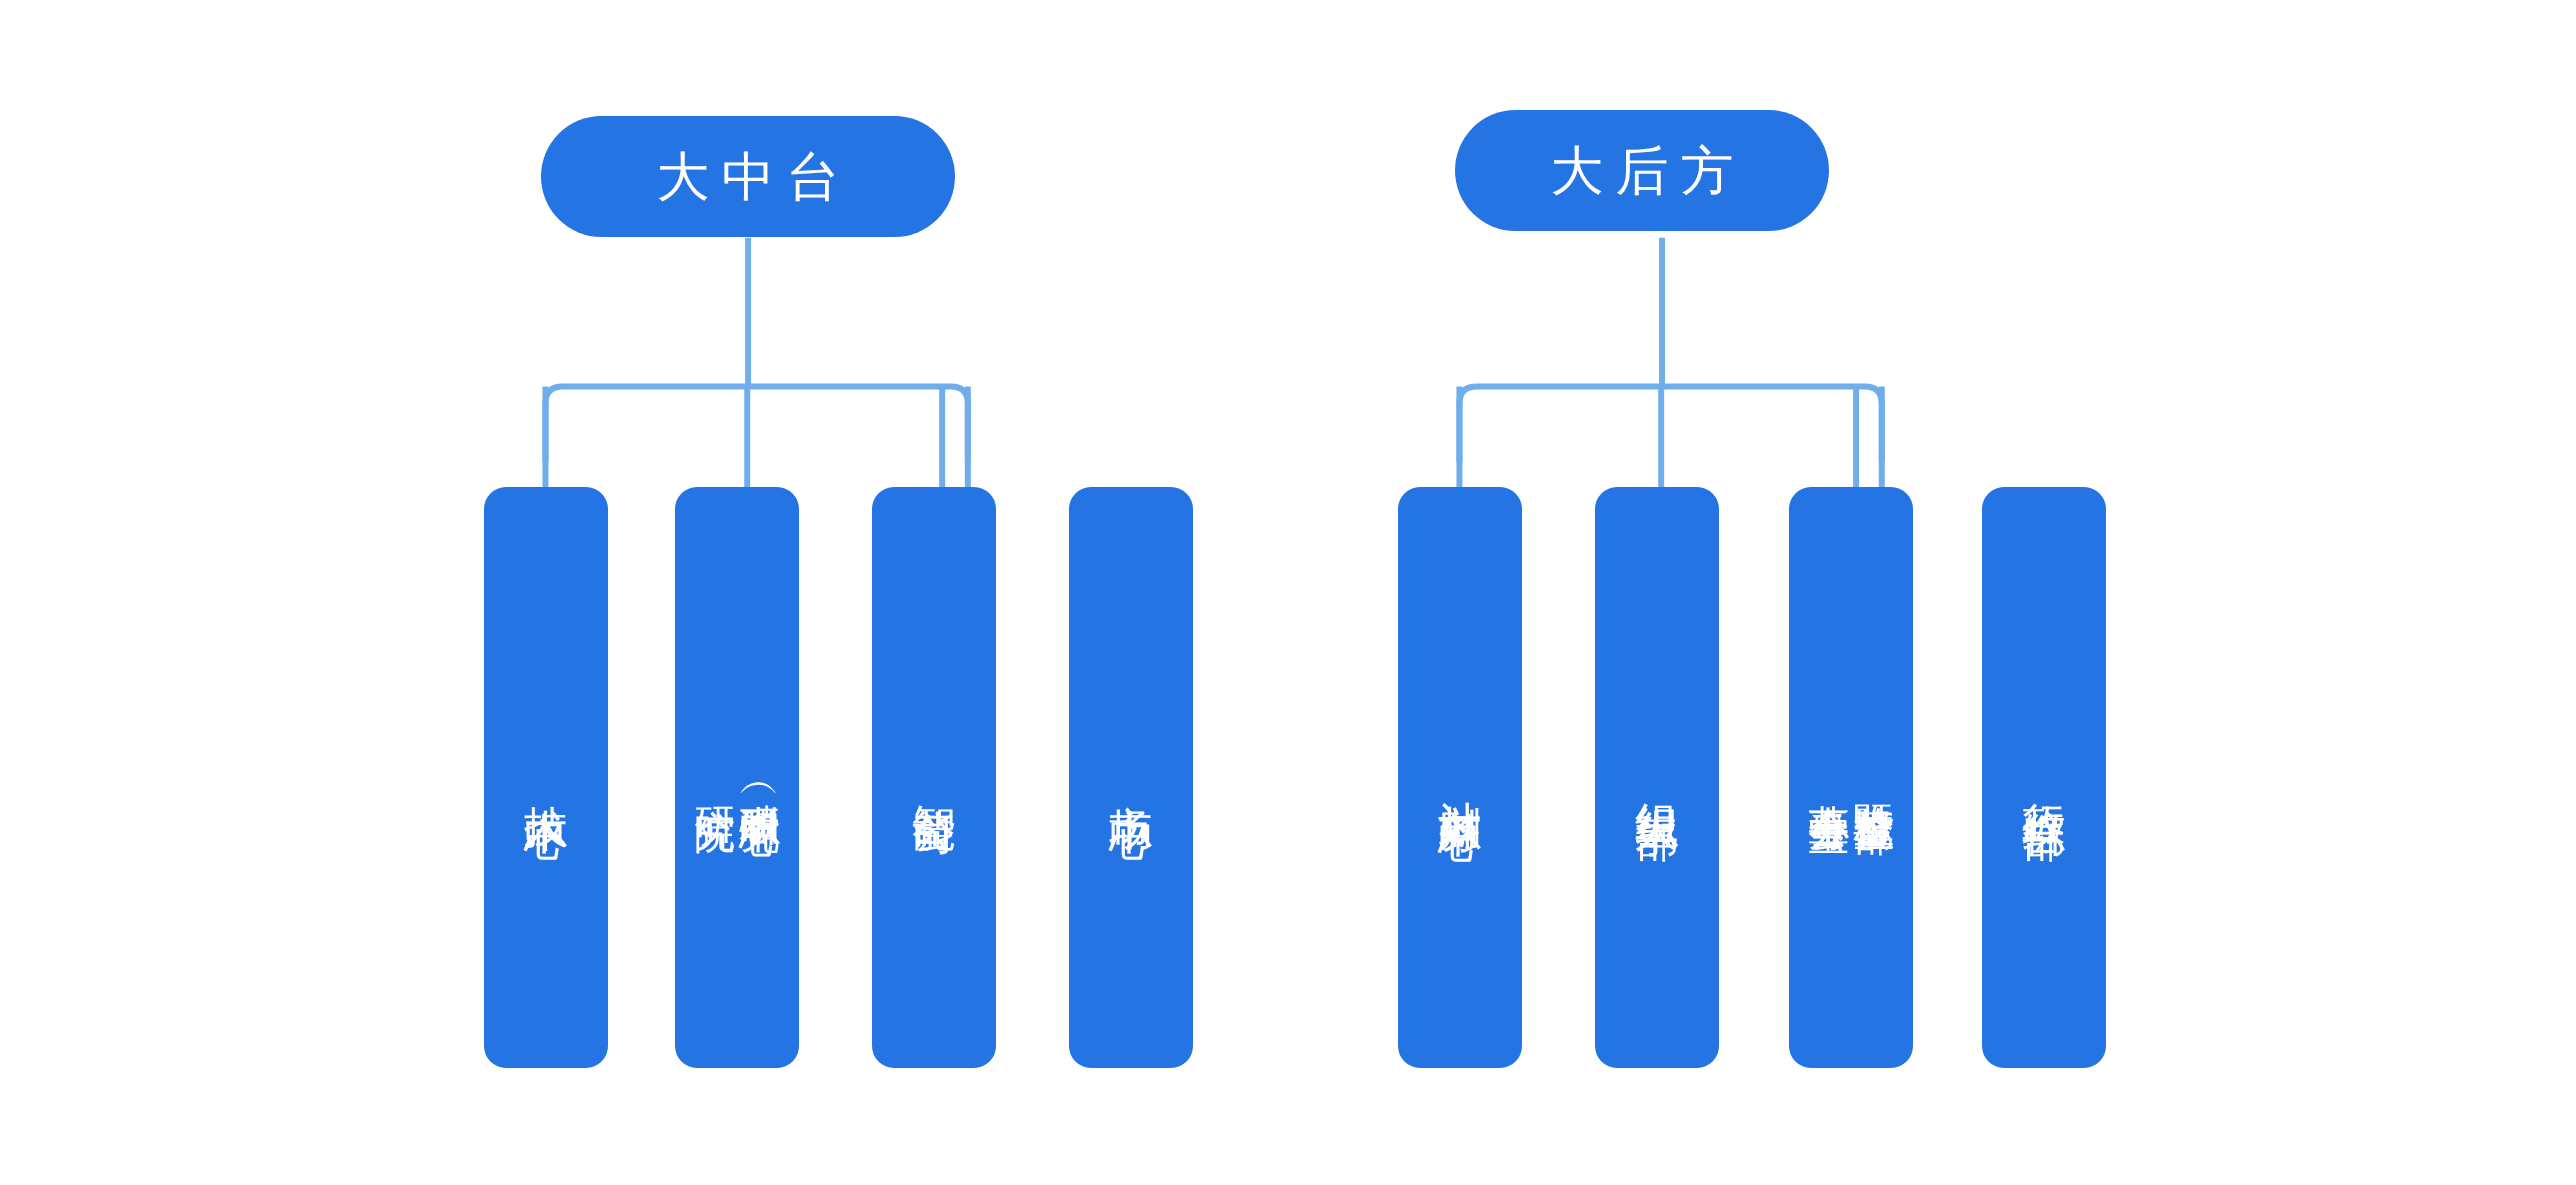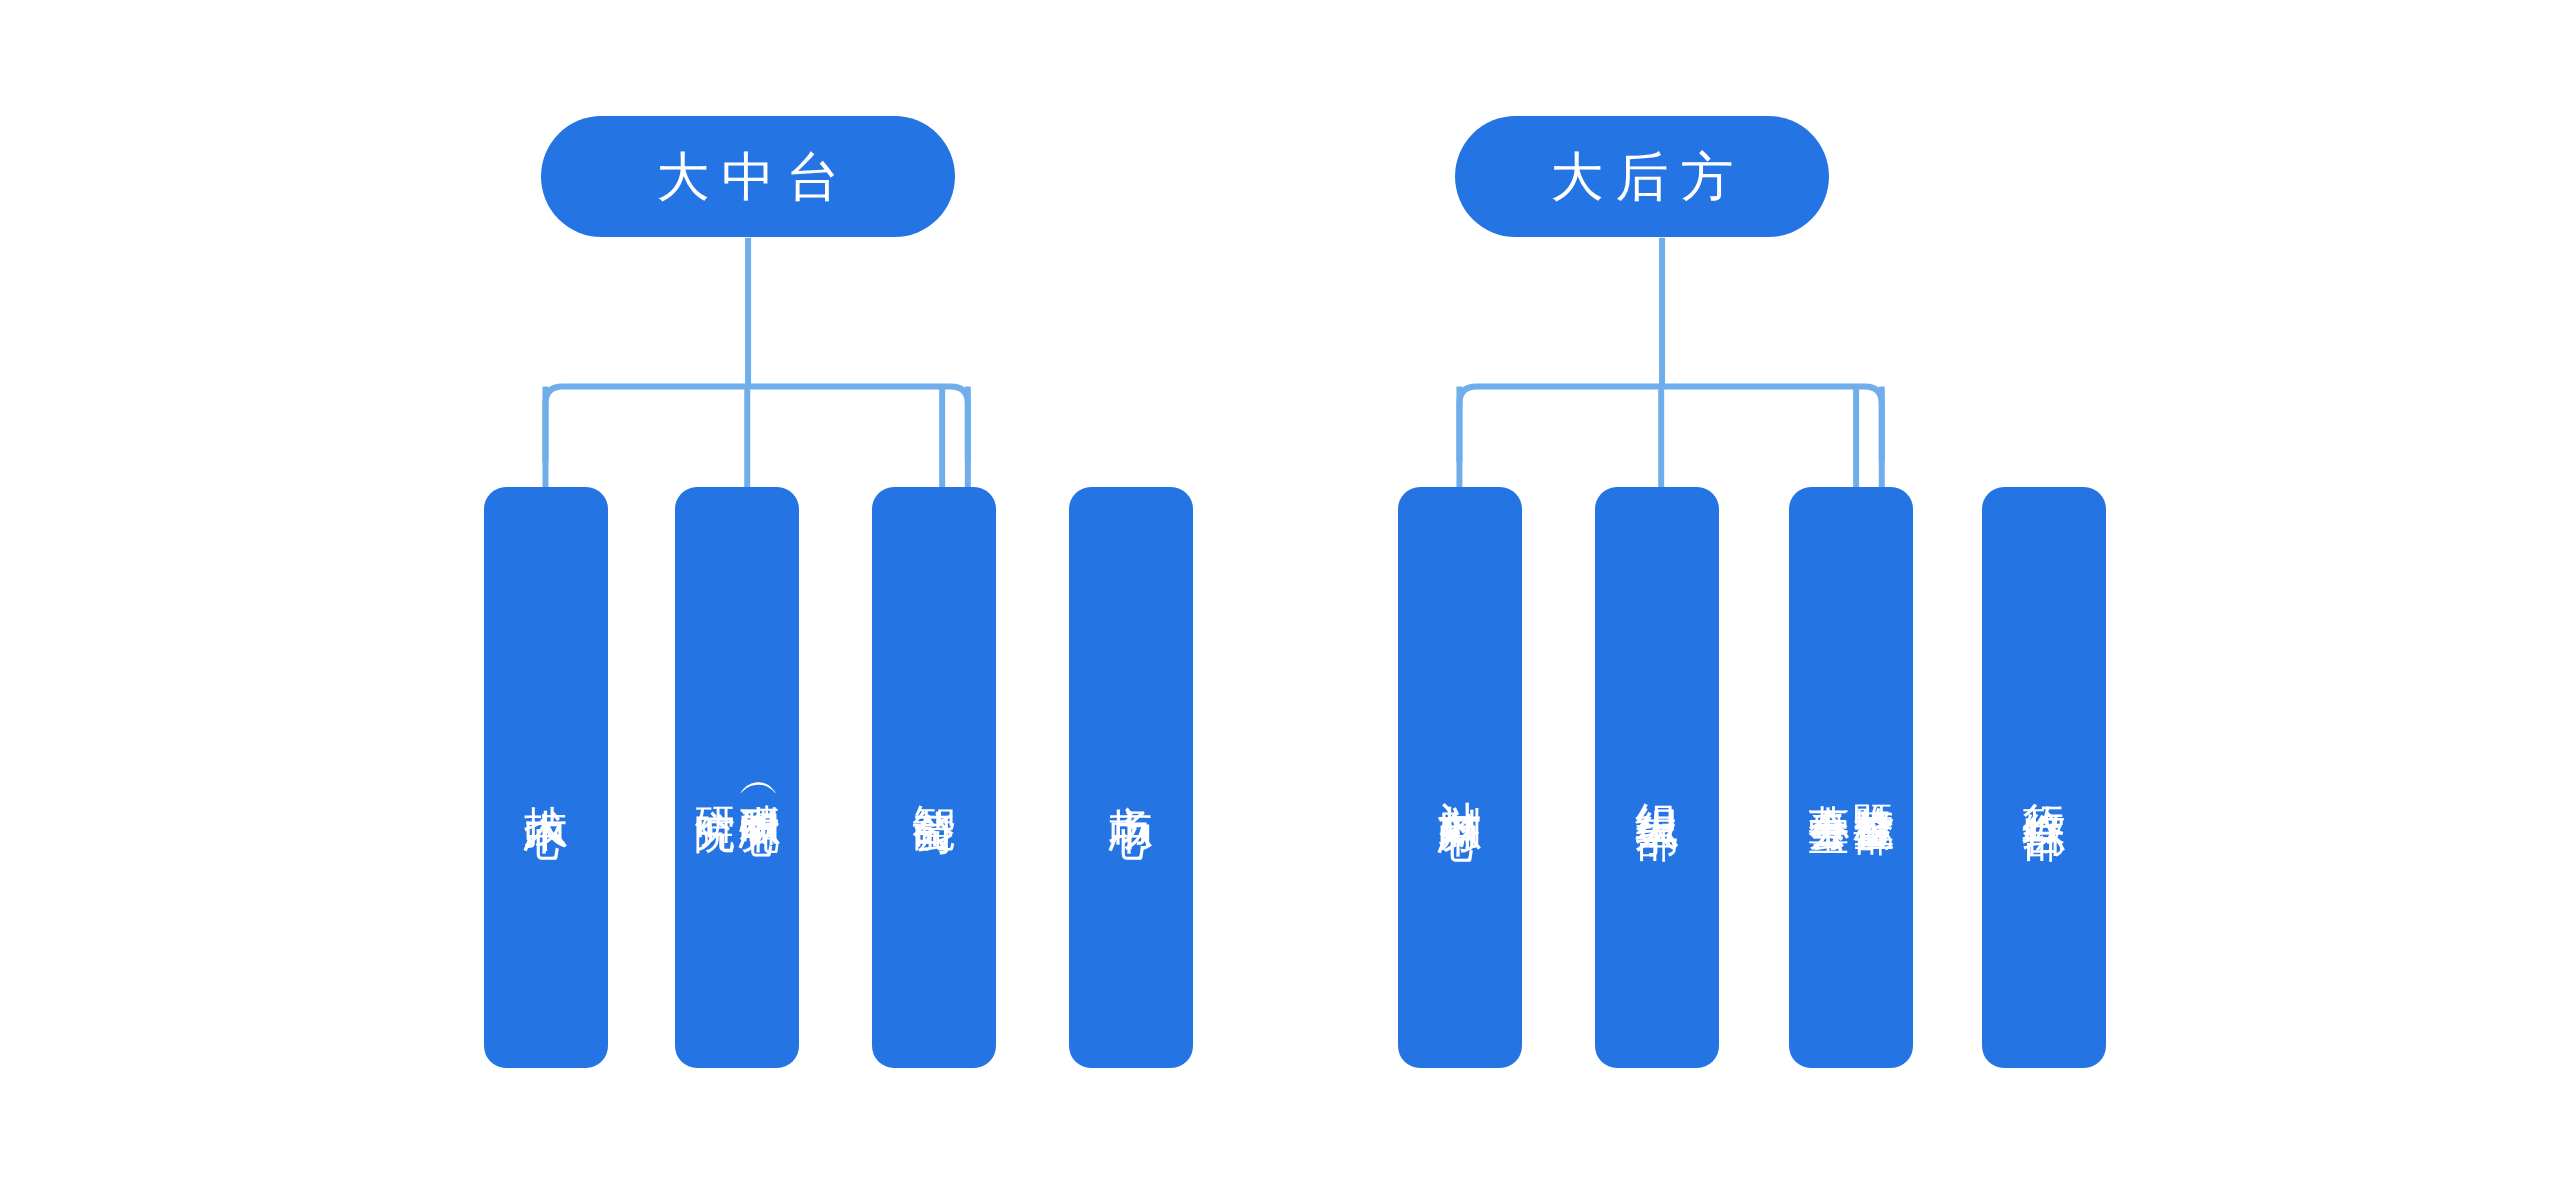--- a/index.html
+++ b/index.html
@@ -107,21 +107,21 @@
     <path class="conn-path" d="M 1943,452 L 1943,570"></path>
     <path class="conn-path" d="M 2171,452 L 2171,570"></path>
     <path class="conn-path" d="M 1707,452 L 1707,570"></path>
     <path class="conn-path" d="M 2201,452 L 2201,570"></path>
   </svg>
 
   <div class="pill" style="left:541px; top:116px; width:414px; height:121px;">
     <span class="pill-label">大中台</span>
   </div>
 
-  <div class="pill" style="left:1455px; top:116px; width:374px; height:121px;">
+  <div class="pill" style="left:1455px; top:110px; width:374px; height:121px;">
     <span class="pill-label">大后方</span>
   </div>
 
   <div class="leafbox" style="left:484px; top:487px; width:124px; height:581px;">
     <span class="vtext">技术中心</span>
   </div>
 
   <div class="leafbox two-col" style="left:675px; top:487px; width:124px; height:581px;">
     <span class="vtext col-a">（碳中和研究中心）</span>
     <span class="vtext col-b">研究院</span>

